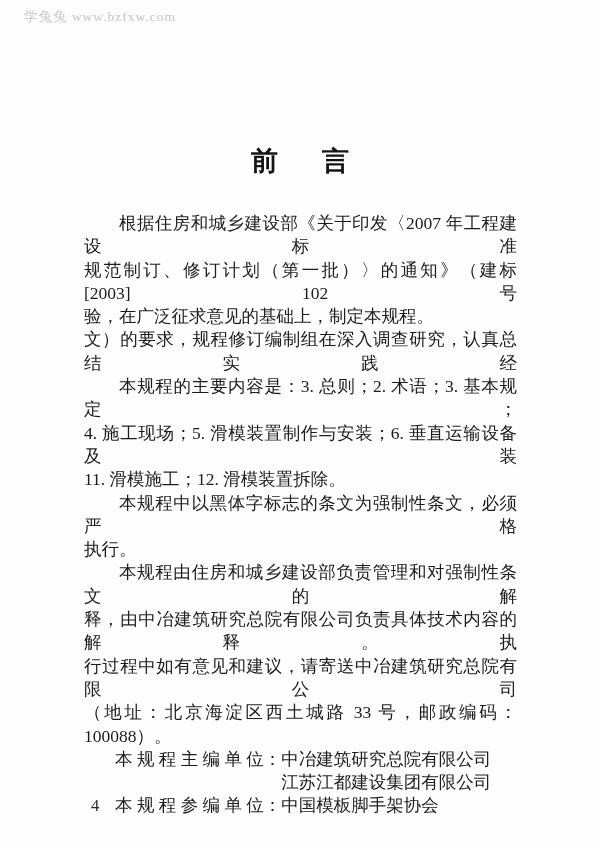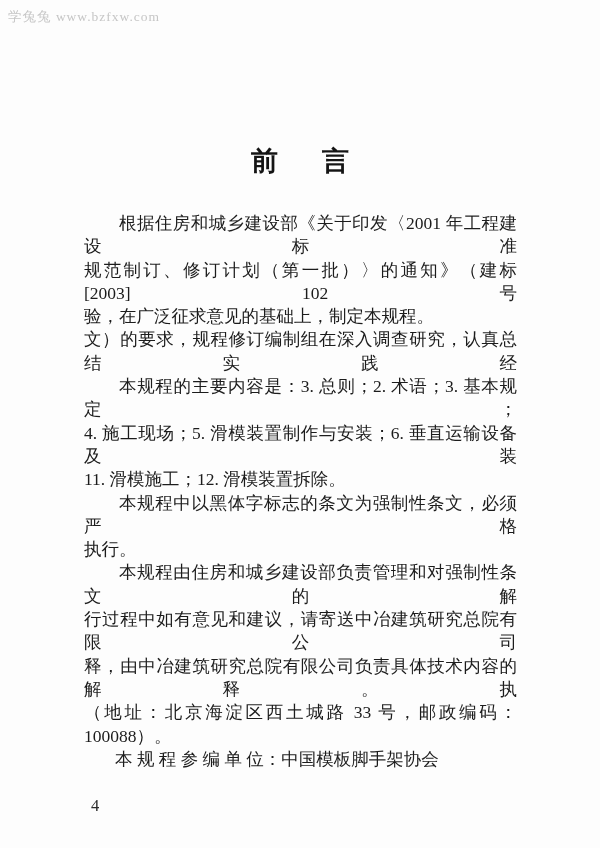--- a/index.html
+++ b/index.html
@@ -12,21 +12,21 @@
     width: 600px;
     height: 848px;
     background: #fdfdfd;
     overflow: hidden;
     font-family: "Liberation Serif", "DejaVu Serif", serif;
     color: #1c1c1c;
   }
   .watermark {
     position: absolute;
     top: 8px;
-    left: 8px;
+    left: 24px;
     font-size: 13.5px;
     letter-spacing: 1px;
     color: #c6c6c6;
     white-space: pre;
   }
   .title {
     position: absolute;
     top: 143px;
     left: 0;
     width: 600px;
@@ -79,35 +79,43 @@
 
   <h1 class="title">
     <span>前</span>
     <span>言</span>
   </h1>
 
   <div class="content">
 
     <div class="body-lines">
 
-    <div class="bline indent">根据住房和城乡建设部《关于印发〈2001 年工程建设标准</div>
+    <div class="bline indent">根据住房和城乡建设部《关于印发〈2007 年工程建设标准</div>
         <div class="bline">规范制订、修订计划（第一批）〉的通知》（建标 [2003] 102 号</div>
         <div class="bline last">验，在广泛征求意见的基础上，制定本规程。</div>
         <div class="bline">文）的要求，规程修订编制组在深入调查研究，认真总结实践经</div>
         <div class="bline indent">本规程的主要内容是：3. 总则；2. 术语；3. 基本规定；</div>
         <div class="bline">4. 施工现场；5. 滑模装置制作与安装；6. 垂直运输设备及装</div>
         <div class="bline last">11. 滑模施工；12. 滑模装置拆除。</div>
         <div class="bline indent">本规程中以黑体字标志的条文为强制性条文，必须严格</div>
         <div class="bline last">执行。</div>
         <div class="bline indent">本规程由住房和城乡建设部负责管理和对强制性条文的解</div>
+        <div class="bline">释，由中冶建筑研究总院有限公司负责具体技术内容的解释。执</div>
         <div class="bline">行过程中如有意见和建议，请寄送中冶建筑研究总院有限公司</div>
-        <div class="bline">释，由中冶建筑研究总院有限公司负责具体技术内容的解释。执</div>
         <div class="bline last">（地址：北京海淀区西土城路 33 号，邮政编码：100088）。</div>
       </div>
 
+    <div class="unit-row">
+      <div class="unit-label">本 规 程 主 编 单 位：</div>
+      <div class="unit-companies">
+
+      <div class="company">中冶建筑研究总院有限公司</div>
+          <div class="company">江苏江都建设集团有限公司</div>
+        </div>
+    </div>
 
     <div class="unit-row">
       <div class="unit-label">本 规 程 参 编 单 位：</div>
       <div class="unit-companies">
 
       <div class="company">中国模板脚手架协会</div>
         </div>
     </div>
 
   </div>

